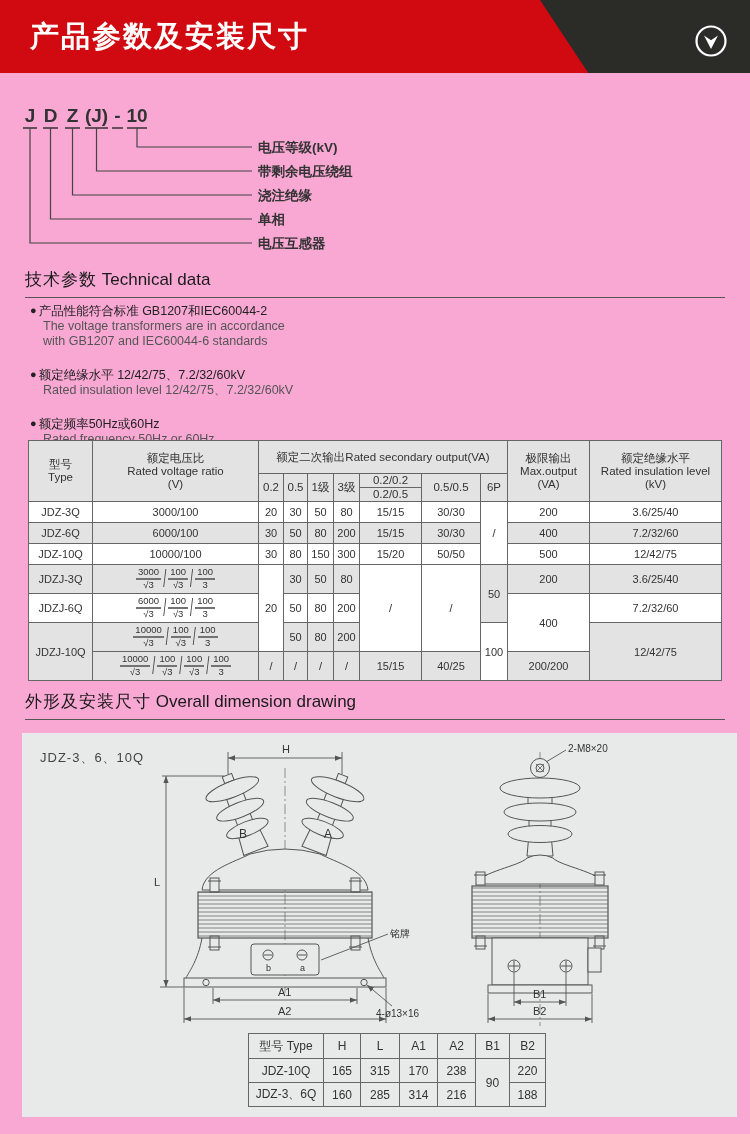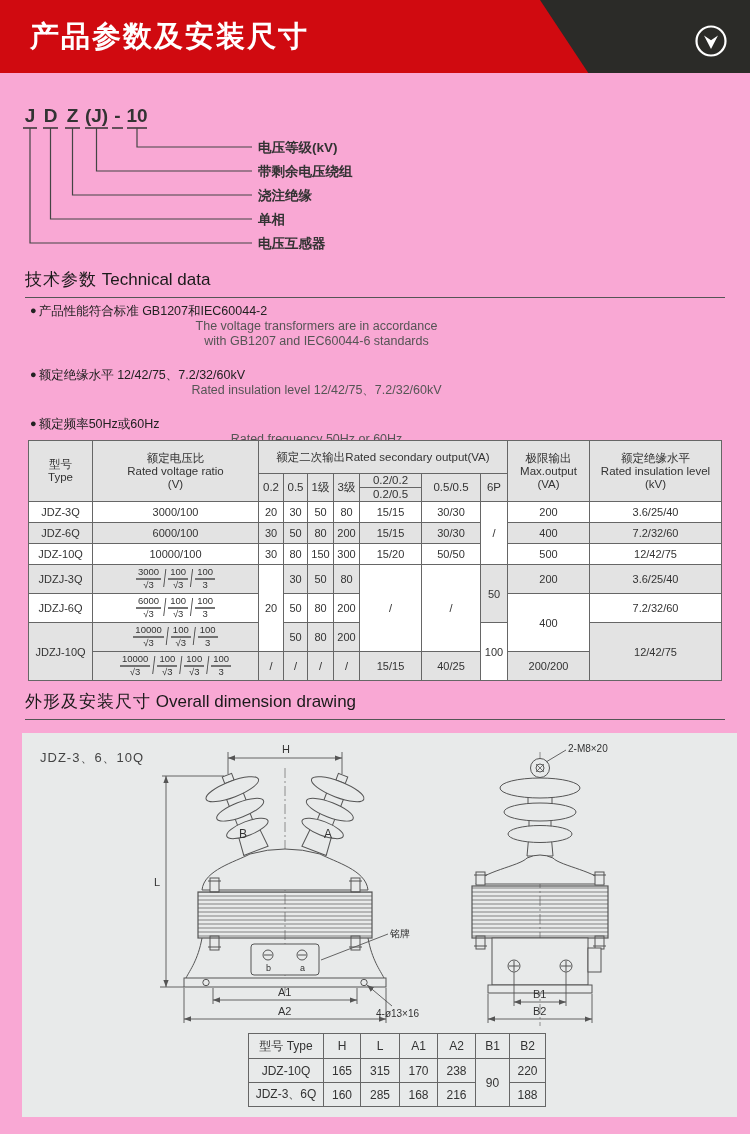--- a/index.html
+++ b/index.html
@@ -18,21 +18,21 @@
   .sec-head{position:absolute;left:25px;width:700px;border-bottom:1px solid #555;padding-bottom:6px;
     font-size:17px;color:#1a1a1a;}
   .sec-head .zh{letter-spacing:1px;}
   .sec-head .en{}
 
   
   .bullets{position:absolute;left:30px;top:302px;width:560px;font-size:12.5px;}
   .bullet{margin-bottom:17px;}
   .bullet .zh{color:#222;line-height:16px;}
   .dot{font-size:11px;margin-right:2px;vertical-align:1px;}
-  .bullet .en{color:#555;line-height:15px;margin-left:13px;text-align:center;}
+  .bullet .en{color:#555;line-height:15px;margin-left:13px;}
 
   
   table.spec{position:absolute;left:28px;top:440px;width:693px;border-collapse:collapse;
     table-layout:fixed;font-size:11px;color:#333;}
   table.spec td{border:1px solid #666;text-align:center;vertical-align:middle;padding:0;overflow:hidden;}
   tr.hd td{background:#e3e3e3;font-size:11.5px;line-height:13px;}
   tr.hr1{height:33px;} tr.hr2{height:27px;}
   tr.w td{background:#fff;} tr.g td{background:#e3e3e3;}
   td.bw{background:#fff !important;} td.bg{background:#e3e3e3 !important;}
   tr.r21{height:21px;margin-left:36px;} tr.r29{height:29px;}
@@ -455,21 +455,21 @@
         <td>315</td>
         <td>170</td>
         <td>238</td>
         <td rowspan="2">90</td>
         <td>220</td>
       </tr>
       <tr>
         <td>JDZ-3、6Q</td>
         <td>160</td>
         <td>285</td>
-        <td>168</td>
+        <td>314</td>
         <td>216</td>
         <td>188</td>
       </tr>
     </tbody>
       </table>
   </div>
 
 </div>
 
 </body></html>

